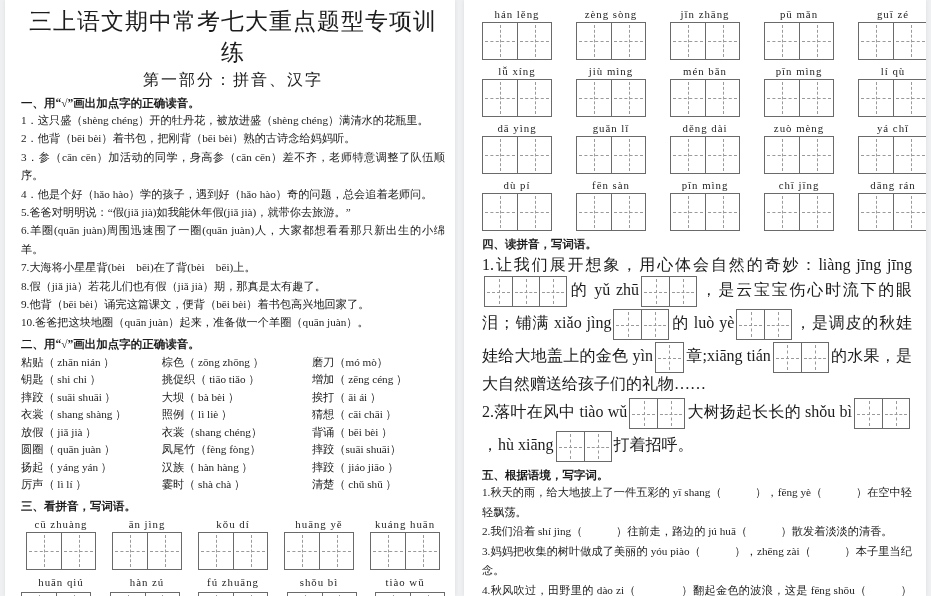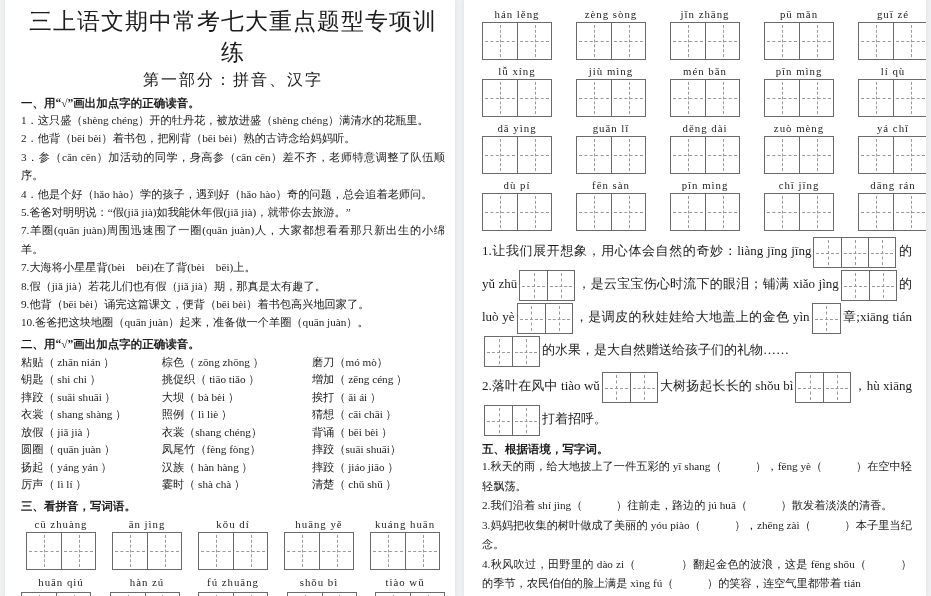--- a/index.html
+++ b/index.html
@@ -39,42 +39,42 @@
   .tzg.small .c { width:27px; height:29px; }
   .tzg.inline { margin:0 2px; }
 
   .pin-block { display:flex; justify-content:space-between; margin-top:4px; }
   .wcol { display:flex; flex-direction:column; align-items:center; width:80px; }
   .py { font-size:10.8px; letter-spacing:1px; white-space:nowrap; margin-bottom:2px; }
   .pyrow { display:flex; justify-content:space-between; margin-top:6px; }
   .pyrow .py { width:80px; text-align:center; }
   .gridrow { display:flex; justify-content:space-between; margin-top:2px; }
 
-  .flow-p { font-size:13px; line-height:20px; text-align:justify; margin-top:3px; }
+  .flow-p { font-size:16px; line-height:20px; text-align:justify; margin-top:3px; }
   .flow-p .tzg { margin:1px 2px; }
   .s5-item { font-size:11.2px; line-height:19.5px; text-align:justify; }
 
   .pr-grid-rows { }
   .pr-row { display:flex; justify-content:space-between; margin-bottom:5px;gap:24px; }
 </style>
 </head>
 <body>
 
 <div class="page page-left">
   <div class="doc-title">三上语文期中常考七大重点题型专项训练</div>
   <div class="doc-subtitle">第一部分：拼音、汉字</div>
 
   <div class="sec-head">一、用“√”画出加点字的正确读音。</div>
   <div>
     <div class="q-item">1．这只盛（shèng  chéng）开的牡丹花，被放进盛（shèng  chéng）满清水的花瓶里。</div>
     <div class="q-item">2．他背（bēi  bèi）着书包，把刚背（bēi  bèi）熟的古诗念给妈妈听。</div>
     <div class="q-item">3．参（cān  cēn）加活动的同学，身高参（cān  cēn）差不齐，老师特意调整了队伍顺序。</div>
     <div class="q-item">4．他是个好（hǎo  hào）学的孩子，遇到好（hǎo  hào）奇的问题，总会追着老师问。</div>
     <div class="q-item">5.爸爸对明明说：“假(jiǎ jià)如我能休年假(jiǎ jià)，就带你去旅游。”</div>
-    <div class="q-item">7.羊圈(quān juàn)周围迅速围了一圈(quān juàn)人，大家都想看看那只新出生的小绵羊。</div>
+    <div class="q-item">6.羊圈(quān juàn)周围迅速围了一圈(quān juàn)人，大家都想看看那只新出生的小绵羊。</div>
     <div class="q-item">7.大海将小星星背(bèi　bēi)在了背(bèi　bēi)上。</div>
     <div class="q-item">8.假（jiǎ  jià）若花儿们也有假（jiǎ  jià）期，那真是太有趣了。</div>
     <div class="q-item">9.他背（bēi  bèi）诵完这篇课文，便背（bēi  bèi）着书包高兴地回家了。</div>
     <div class="q-item">10.爸爸把这块地圈（quān  juàn）起来，准备做一个羊圈（quān  juàn）。</div>
   </div>
 
   <div class="sec-head">二、用“√”画出加点字的正确读音。</div>
   <div class="t2">
     <div class="t2row">
       <span class="t2c1">粘贴（ zhān  nián ）</span>
@@ -332,20 +332,21 @@
       <div class="wcol">
         <span class="py">dāng  rán</span>
         <div class="tzg">
             <div class="c"></div>
             <div class="c"></div>
           </div>
       </div>
     </div>
   </div>
 
+  <div class="sec-head">四、读拼音，写词语。</div>
   <div class="flow-p">
     <span>1.让我们展开想象，用心体会自然的奇妙：liàng jīng jīng</span><span class="tzg small inline">
         <span class="c"></span>
         <span class="c"></span>
         <span class="c"></span>
       </span><span>的 yǔ zhū</span><span class="tzg small inline">
         <span class="c"></span>
         <span class="c"></span>
       </span><span>，是云宝宝伤心时流下的眼泪；铺满 xiǎo jìng</span><span class="tzg small inline">
         <span class="c"></span>

